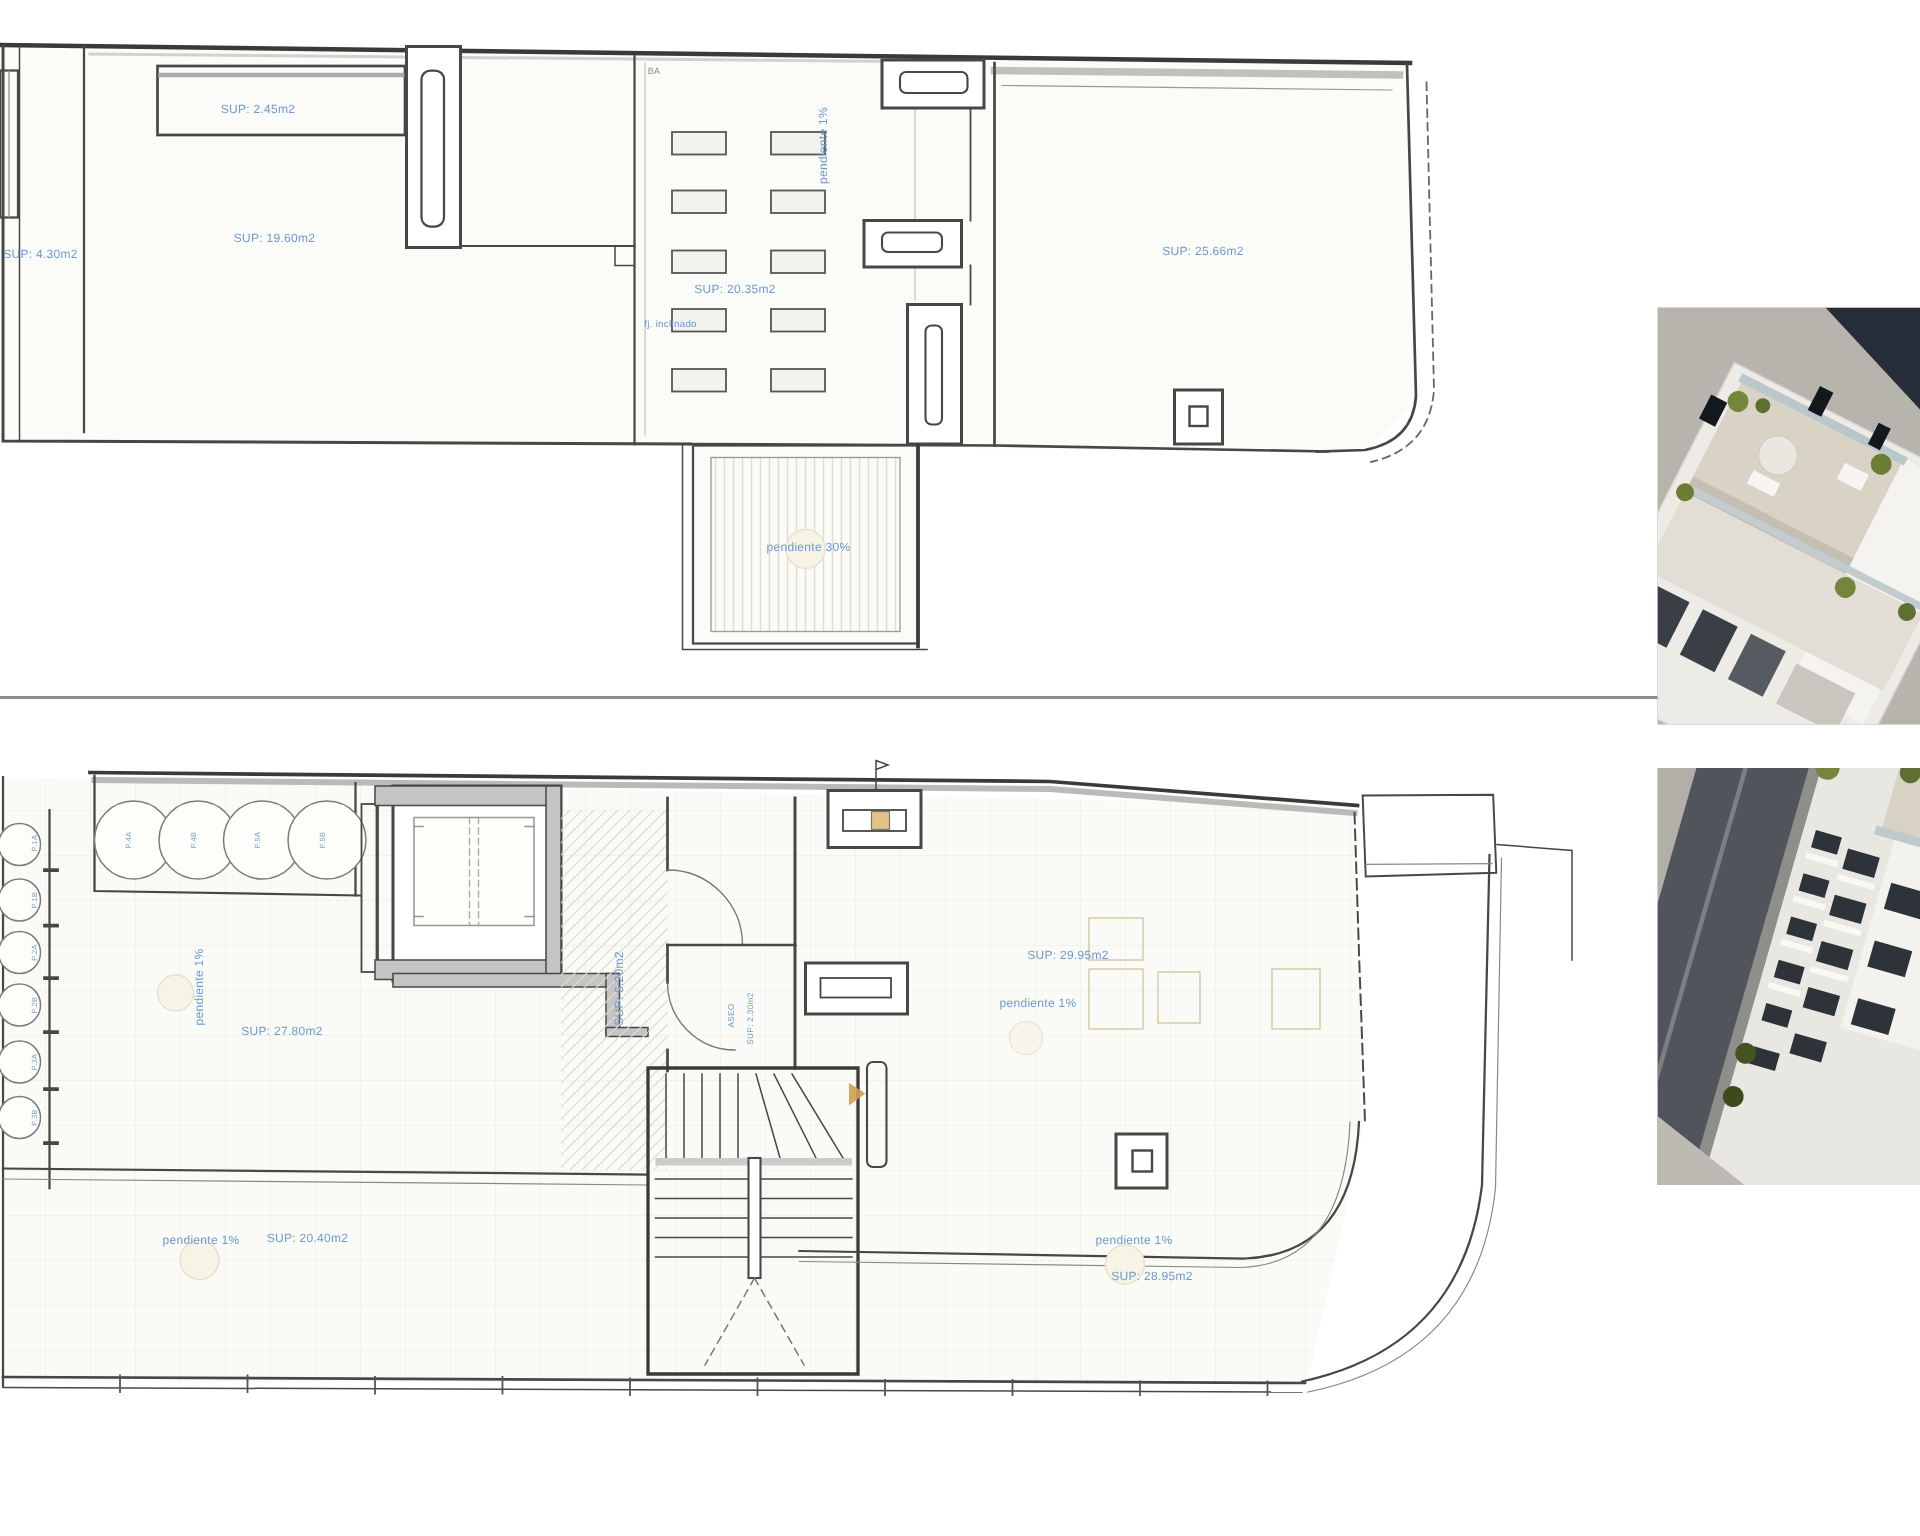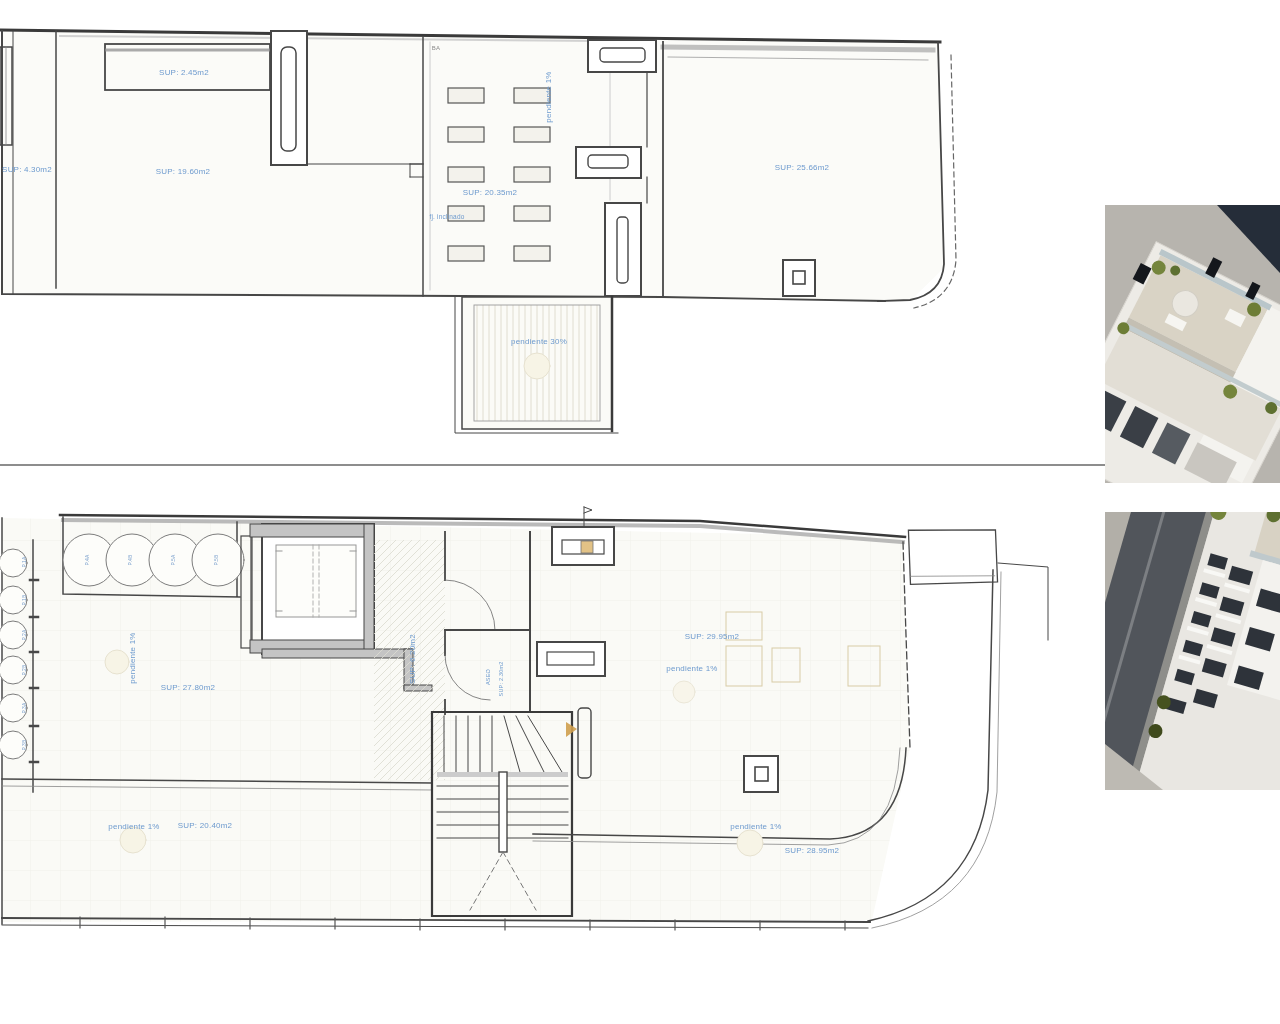--- a/index.html
+++ b/index.html
@@ -205,40 +205,40 @@
     <rect x="755" y="767" width="13" height="14" stroke-width="1.6"></rect>
 
     <circle cx="117" cy="662" r="12" stroke="#e7e2d0" fill="#f7f4e6"></circle>
     <circle cx="684" cy="692" r="11" stroke="#ebe7d8" fill="#f8f5ea"></circle>
     <circle cx="133" cy="840" r="13" stroke="#e7e2d0" fill="#f7f4e6"></circle>
     <circle cx="750" cy="843" r="13" stroke="#e7e2d0" fill="#f7f4e6"></circle>
   </g>
 </svg>
 
 <span class="lbl" style="left:27px;top:170px">SUP: 4.30m2</span>
-<span class="lbl" style="left:184px;top:73px">SUP: 2.45m2</span>
-<span class="lbl" style="left:183px;top:172px">SUP: 19.60m2</span>
+<span class="lbl" style="left:172px;top:73px">SUP: 2.45m2</span>
+<span class="lbl" style="left:183px;top:159px">SUP: 19.60m2</span>
 <span class="lbl" style="left:490px;top:193px">SUP: 20.35m2</span>
 <span class="lbl rot" style="left:549px;top:97px">pendiente 1%</span>
 <span class="lbl small" style="left:447px;top:217px">fj. inclinado</span>
 <span class="lbl" style="left:802px;top:168px">SUP: 25.66m2</span>
-<span class="lbl" style="left:539px;top:342px">pendiente 30%</span>
+<span class="lbl" style="left:539px;top:365px">pendiente 30%</span>
 <span class="lbl ref" style="left:436px;top:48px">BA</span>
 
 <span class="lbl rot" style="left:133px;top:658px">pendiente 1%</span>
 <span class="lbl" style="left:188px;top:688px">SUP: 27.80m2</span>
 <span class="lbl rot" style="left:413px;top:659px">SUP: 6.20m2</span>
 <span class="lbl rot tiny" style="left:489px;top:677px">ASEO</span>
 <span class="lbl rot tiny" style="left:502px;top:679px">SUP: 2.30m2</span>
 <span class="lbl" style="left:712px;top:637px">SUP: 29.95m2</span>
 <span class="lbl" style="left:692px;top:669px">pendiente 1%</span>
 <span class="lbl" style="left:134px;top:827px">pendiente 1%</span>
 <span class="lbl" style="left:205px;top:826px">SUP: 20.40m2</span>
 <span class="lbl" style="left:756px;top:827px">pendiente 1%</span>
-<span class="lbl" style="left:812px;top:851px">SUP: 28.95m2</span>
+<span class="lbl" style="left:768px;top:851px">SUP: 28.95m2</span>
 
 <span class="lbl rot micro" style="left:87px;top:560px">P.4A</span>
 <span class="lbl rot micro" style="left:130px;top:560px">P.4B</span>
 <span class="lbl rot micro" style="left:173px;top:560px">P.5A</span>
 <span class="lbl rot micro" style="left:216px;top:560px">P.5B</span>
 <span class="lbl rot micro" style="left:24px;top:562px">P.1A</span>
 <span class="lbl rot micro" style="left:24px;top:600px">P.1B</span>
 <span class="lbl rot micro" style="left:24px;top:635px">P.2A</span>
 <span class="lbl rot micro" style="left:24px;top:670px">P.2B</span>
 <span class="lbl rot micro" style="left:24px;top:708px">P.3A</span>

